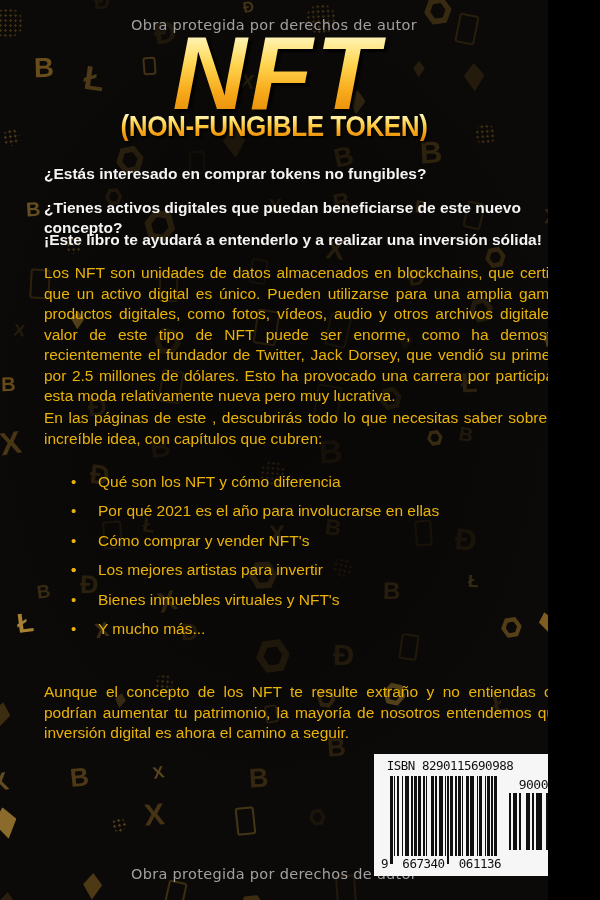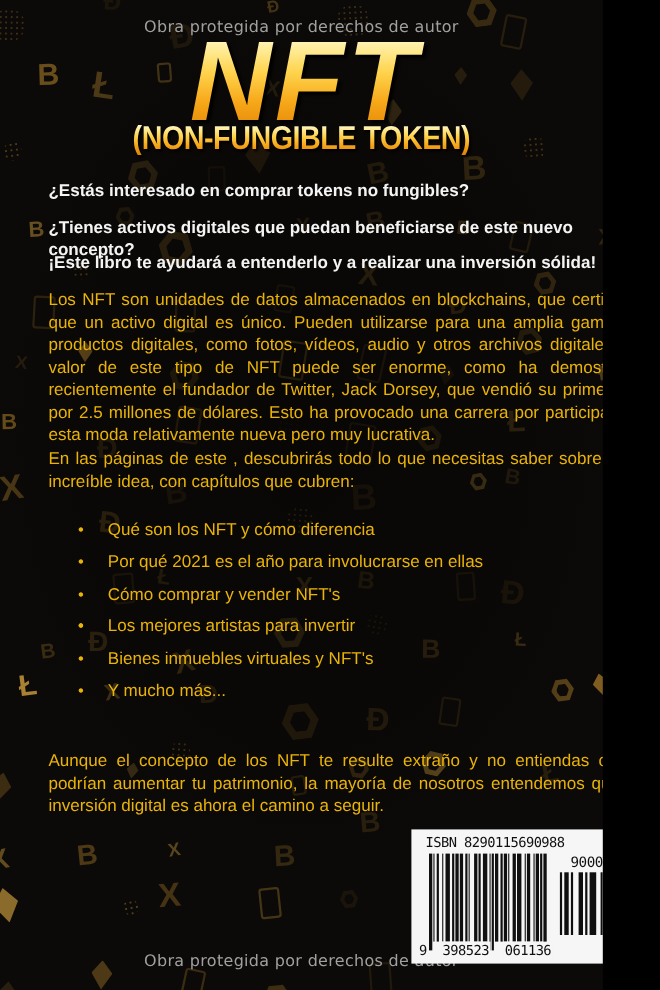--- a/index.html
+++ b/index.html
@@ -298,21 +298,21 @@
         <i style="width: 4.0125px; margin-right: 2.675px; height: 80px;"></i>
         <i style="width: 1.3375px; margin-right: 1.3375px; height: 80px;"></i>
         <i style="width: 2.675px; margin-right: 2.675px; height: 80px;"></i>
         <i style="width: 1.3375px; margin-right: 1.3375px; height: 80px;"></i>
         <i style="width: 2.675px; margin-right: 1.3375px; height: 80px;"></i>
         <i style="width: 1.3375px; margin-right: 1.3375px; height: 80px;"></i>
         <i style="width: 2.675px; margin-right: 0px; height: 88px;"></i>
       </div>
     <div class="digits-row">
       <span>9</span>
-      <span>398523</span>
+      <span>667340</span>
       <span>061136</span>
     </div>
     <div class="price-label">90000</div>
     <div class="price-bars" id="priceBars">
         <i style="width: 2.07143px; margin-right: 2.07143px; height: 57px;"></i>
         <i style="width: 4.14286px; margin-right: 2.07143px; height: 57px;"></i>
         <i style="width: 2.07143px; margin-right: 4.14286px; height: 57px;"></i>
         <i style="width: 4.14286px; margin-right: 2.07143px; height: 57px;"></i>
         <i style="width: 2.07143px; margin-right: 2.07143px; height: 57px;"></i>
         <i style="width: 6.21429px; margin-right: 4.14286px; height: 57px;"></i>

